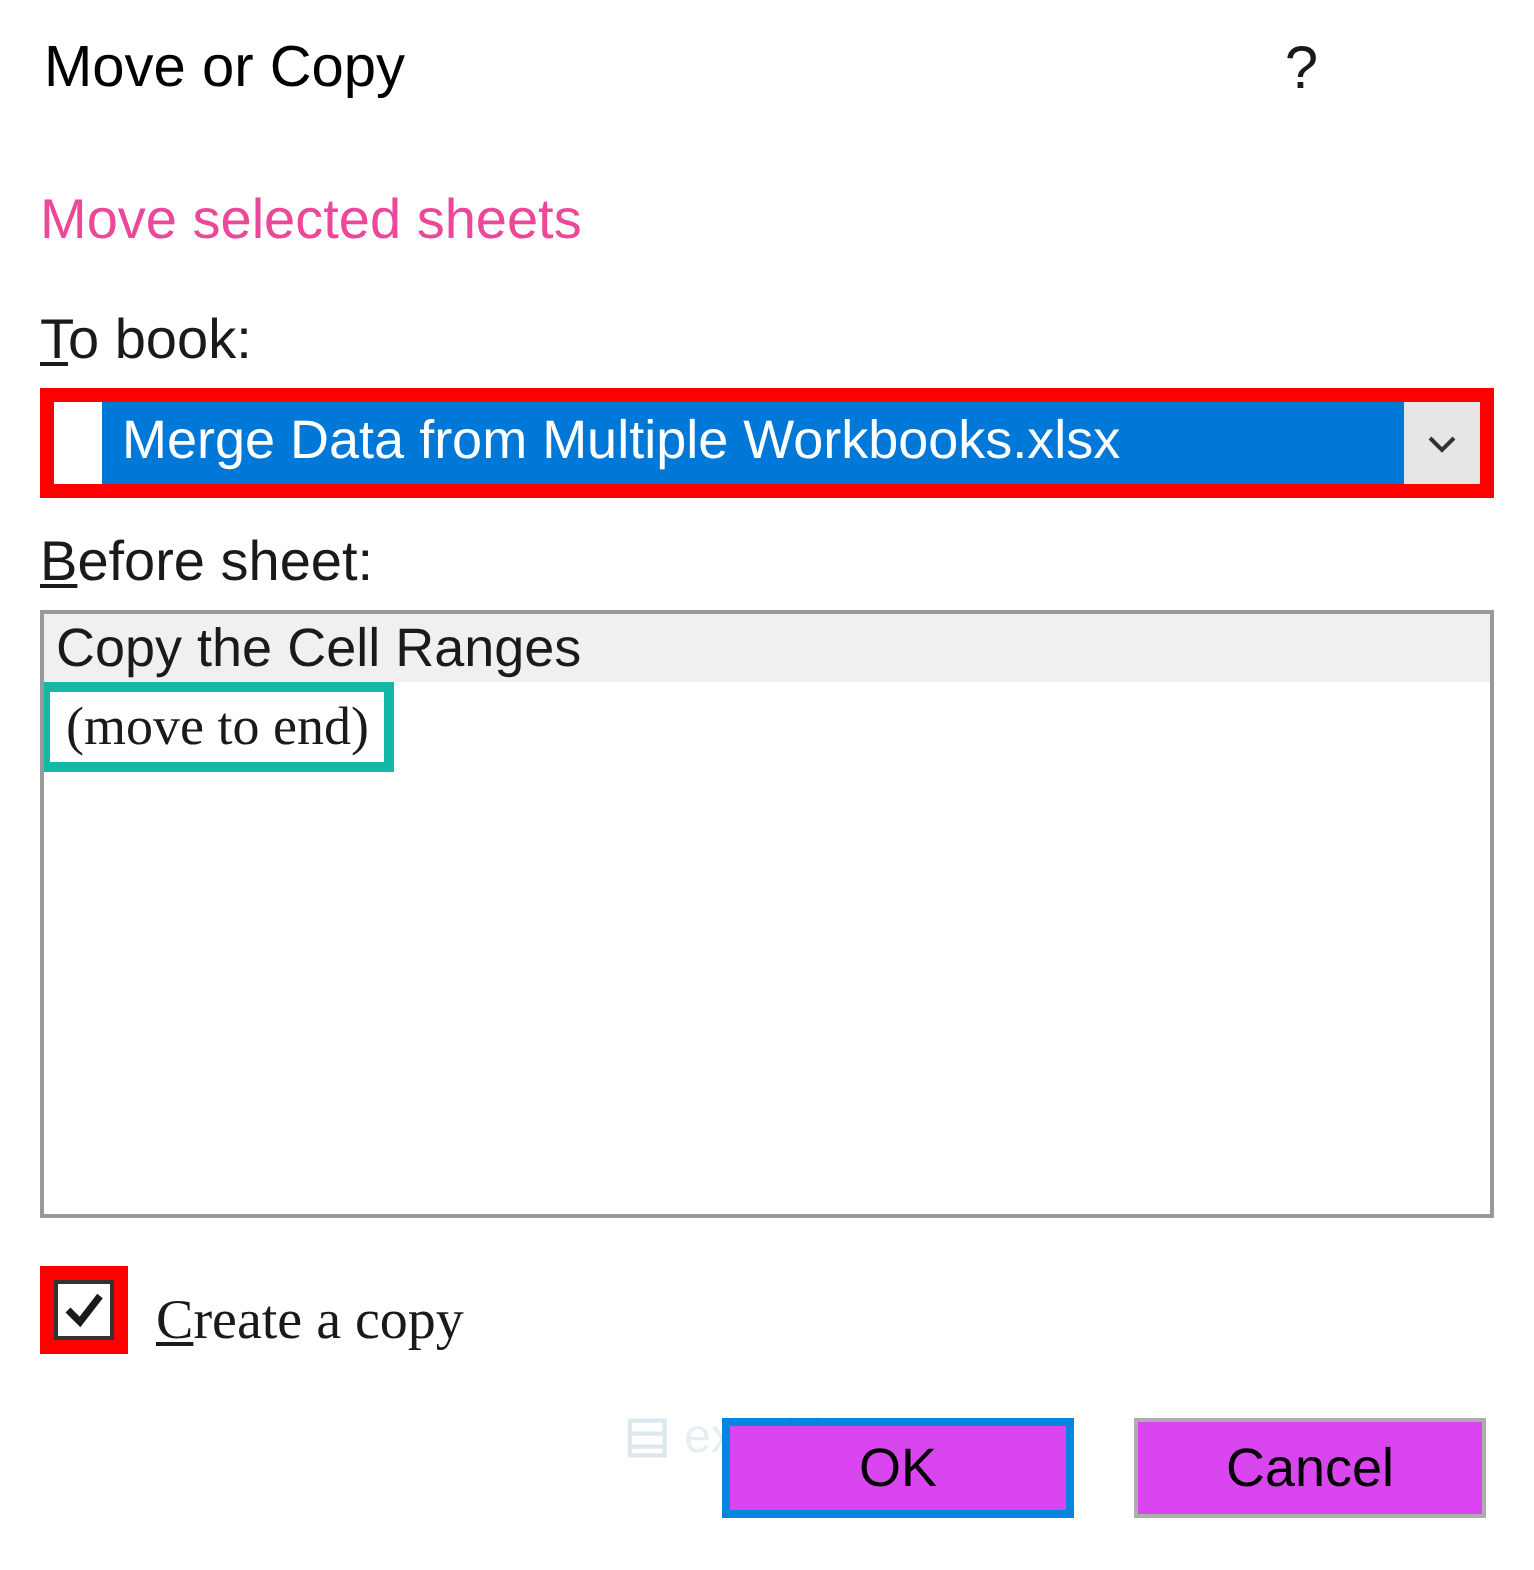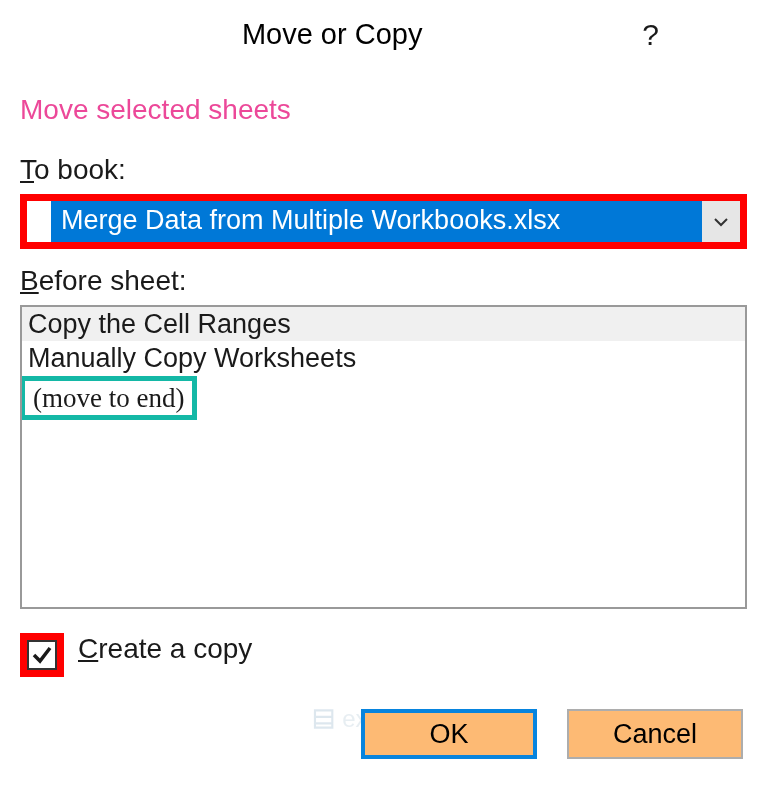--- a/index.html
+++ b/index.html
@@ -13,21 +13,20 @@
       width: 767px;
       height: 785px;
       overflow: hidden;
       position: relative;
     }
     .titlebar {
       display: flex;
       align-items: center;
       padding: 10px 20px 5px 22px;
       height: 64px;
-      text-align: center;
     }
     .title {
       font-size: 29px;
       color: #000;
       flex: 1;
     }
     .titlebar-icons {
       display: flex;
       gap: 60px;
       align-items: center;
@@ -105,23 +104,24 @@
     .list-item.highlighted {
       border: 5px solid #14b8a6;
       display: inline-block;
       margin-left: -2px;
       padding-left: 8px;
       padding-right: 8px;
       font-family: Liberation Serif, serif;
     }
     .checkbox-row {
       display: flex;
-      align-items: flex-start;
+      align-items: flex-end;
       gap: 14px;
       margin-top: 6px;
+      font-family: Liberation Serif, serif;
     }
     .checkbox-wrap {
       border: 7px solid #ff0000;
       display: inline-flex;
       align-items: center;
       justify-content: center;
       background: #fff;
     }
     .checkbox-inner {
       width: 30px;
@@ -154,21 +154,21 @@
       gap: 30px;
     }
     .btn {
       min-width: 176px;
       height: 50px;
       font-size: 27px;
       display: flex;
       align-items: center;
       justify-content: center;
       cursor: pointer;
-      background: #fdba74;
+      background: #d946ef;
     }
     .btn-ok {
       border: 4px solid #0784de;
     }
     .btn-cancel {
       border: 2px solid #adadad;
     }
     .watermark {
       position: absolute;
       bottom: 52px;
@@ -220,21 +220,20 @@
         </svg>
     </div>
   </div>
 
   <div class="label">
     <span class="underline">B</span><span>efore sheet:</span>
   </div>
 
   <div class="listbox">
     <div class="list-item selected">Copy the Cell Ranges</div>
-    <div class="list-item">Manually Copy Worksheets</div>
     <div><span class="list-item highlighted">(move to end)</span></div>
   </div>
 
   <div class="checkbox-row">
     <div class="checkbox-wrap">
       <div class="checkbox-inner">
         <svg viewBox="0 0 22 22">
             <polyline points="3,11 9,17 19,4"></polyline>
           </svg>
       </div>

